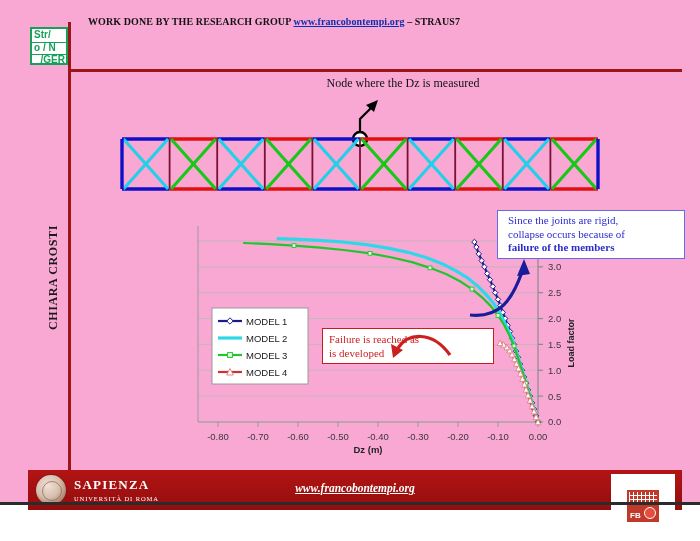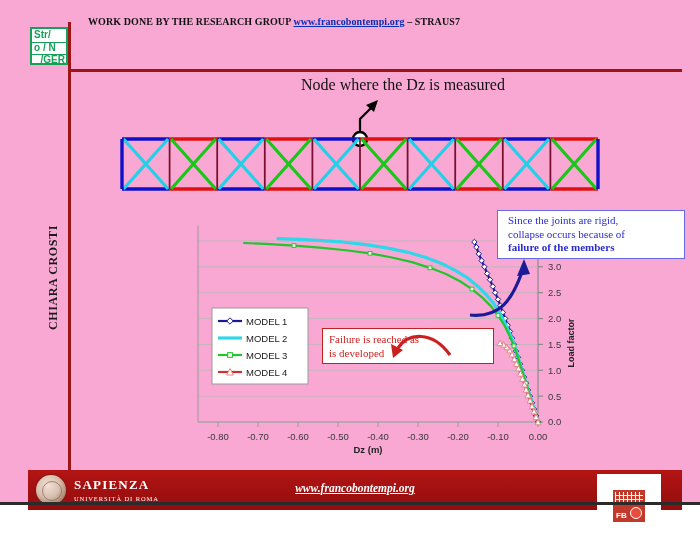--- a/index.html
+++ b/index.html
@@ -32,21 +32,21 @@
 
   
   .author{position:absolute;left:-32px;top:270px;width:170px;
           transform:rotate(-90deg);text-align:center;
           font-family:"Liberation Serif",serif;font-weight:bold;font-size:12px;
           letter-spacing:.6px;color:#1a1a1a;}
 
   
   .truss-wrap{position:absolute;left:110px;top:76px;width:500px;height:120px;}
   .callout-node{position:absolute;left:178px;top:0px;width:230px;text-align:center;
-                font-family:"Liberation Serif",serif;font-size:16px;color:#111;}
+                font-family:"Liberation Serif",serif;font-size:12px;color:#111;}
 
   
   .chart-wrap{position:absolute;left:186px;top:216px;width:400px;height:250px;}
 
   .cal-blue{position:absolute;left:497px;top:210px;width:188px;
             border:1px solid #6a6ae0;background:#fff;padding:3px 10px;box-sizing:border-box;
             font-family:"Liberation Serif",serif;font-size:11px;color:#2b2bcf;line-height:13.5px;
             text-align:justify;}
   .cal-red{position:absolute;left:322px;top:328px;width:172px;
            border:1px solid #c02020;background:#fff;padding:3px 6px;box-sizing:border-box;
@@ -61,21 +61,21 @@
         box-shadow:0 0 0 1px #8d1414;}
   .seal-in{position:absolute;left:6px;top:6px;width:18px;height:18px;border-radius:50%;
            border:1px solid #8a6a55;opacity:.75;}
   .sap{position:absolute;left:46px;top:6px;color:#fff;
        font-family:"Liberation Serif",serif;}
   .sap .s1{font-size:13px;font-weight:bold;letter-spacing:1.2px;line-height:17px;}
   .sap .s2{font-size:6.5px;letter-spacing:.9px;margin-top:2px;}
   .foot-url{position:absolute;left:0;top:12px;width:654px;text-align:center;
             font-family:"Liberation Serif",serif;font-style:italic;font-weight:bold;
             font-size:11.5px;color:#fff;text-decoration:underline;}
-  .fb-logo{position:absolute;right:21px;top:4px;width:32px;height:32px;background:#fff;padding:16px;}
+  .fb-logo{position:absolute;right:7px;top:4px;width:32px;height:32px;background:#fff;padding:16px;}
   .fb-inner{position:relative;width:100%;height:100%;background:#c0392b;}
   .fb-grid{position:absolute;left:2px;top:2px;right:2px;height:12px;
            background:
              repeating-linear-gradient(90deg,#fff 0 1.5px,transparent 1.5px 4px),
              repeating-linear-gradient(0deg,#fff 0 1px,transparent 1px 4px);}
   .fb-fb{position:absolute;left:3px;bottom:2px;color:#fff;font-size:8px;font-weight:bold;
          font-family:"Liberation Sans",sans-serif;line-height:8px;}
   .fb-dot{position:absolute;right:3px;bottom:3px;width:10px;height:10px;border-radius:50%;
           background:#e74c3c;border:1.5px solid #fff;}
 </style>

